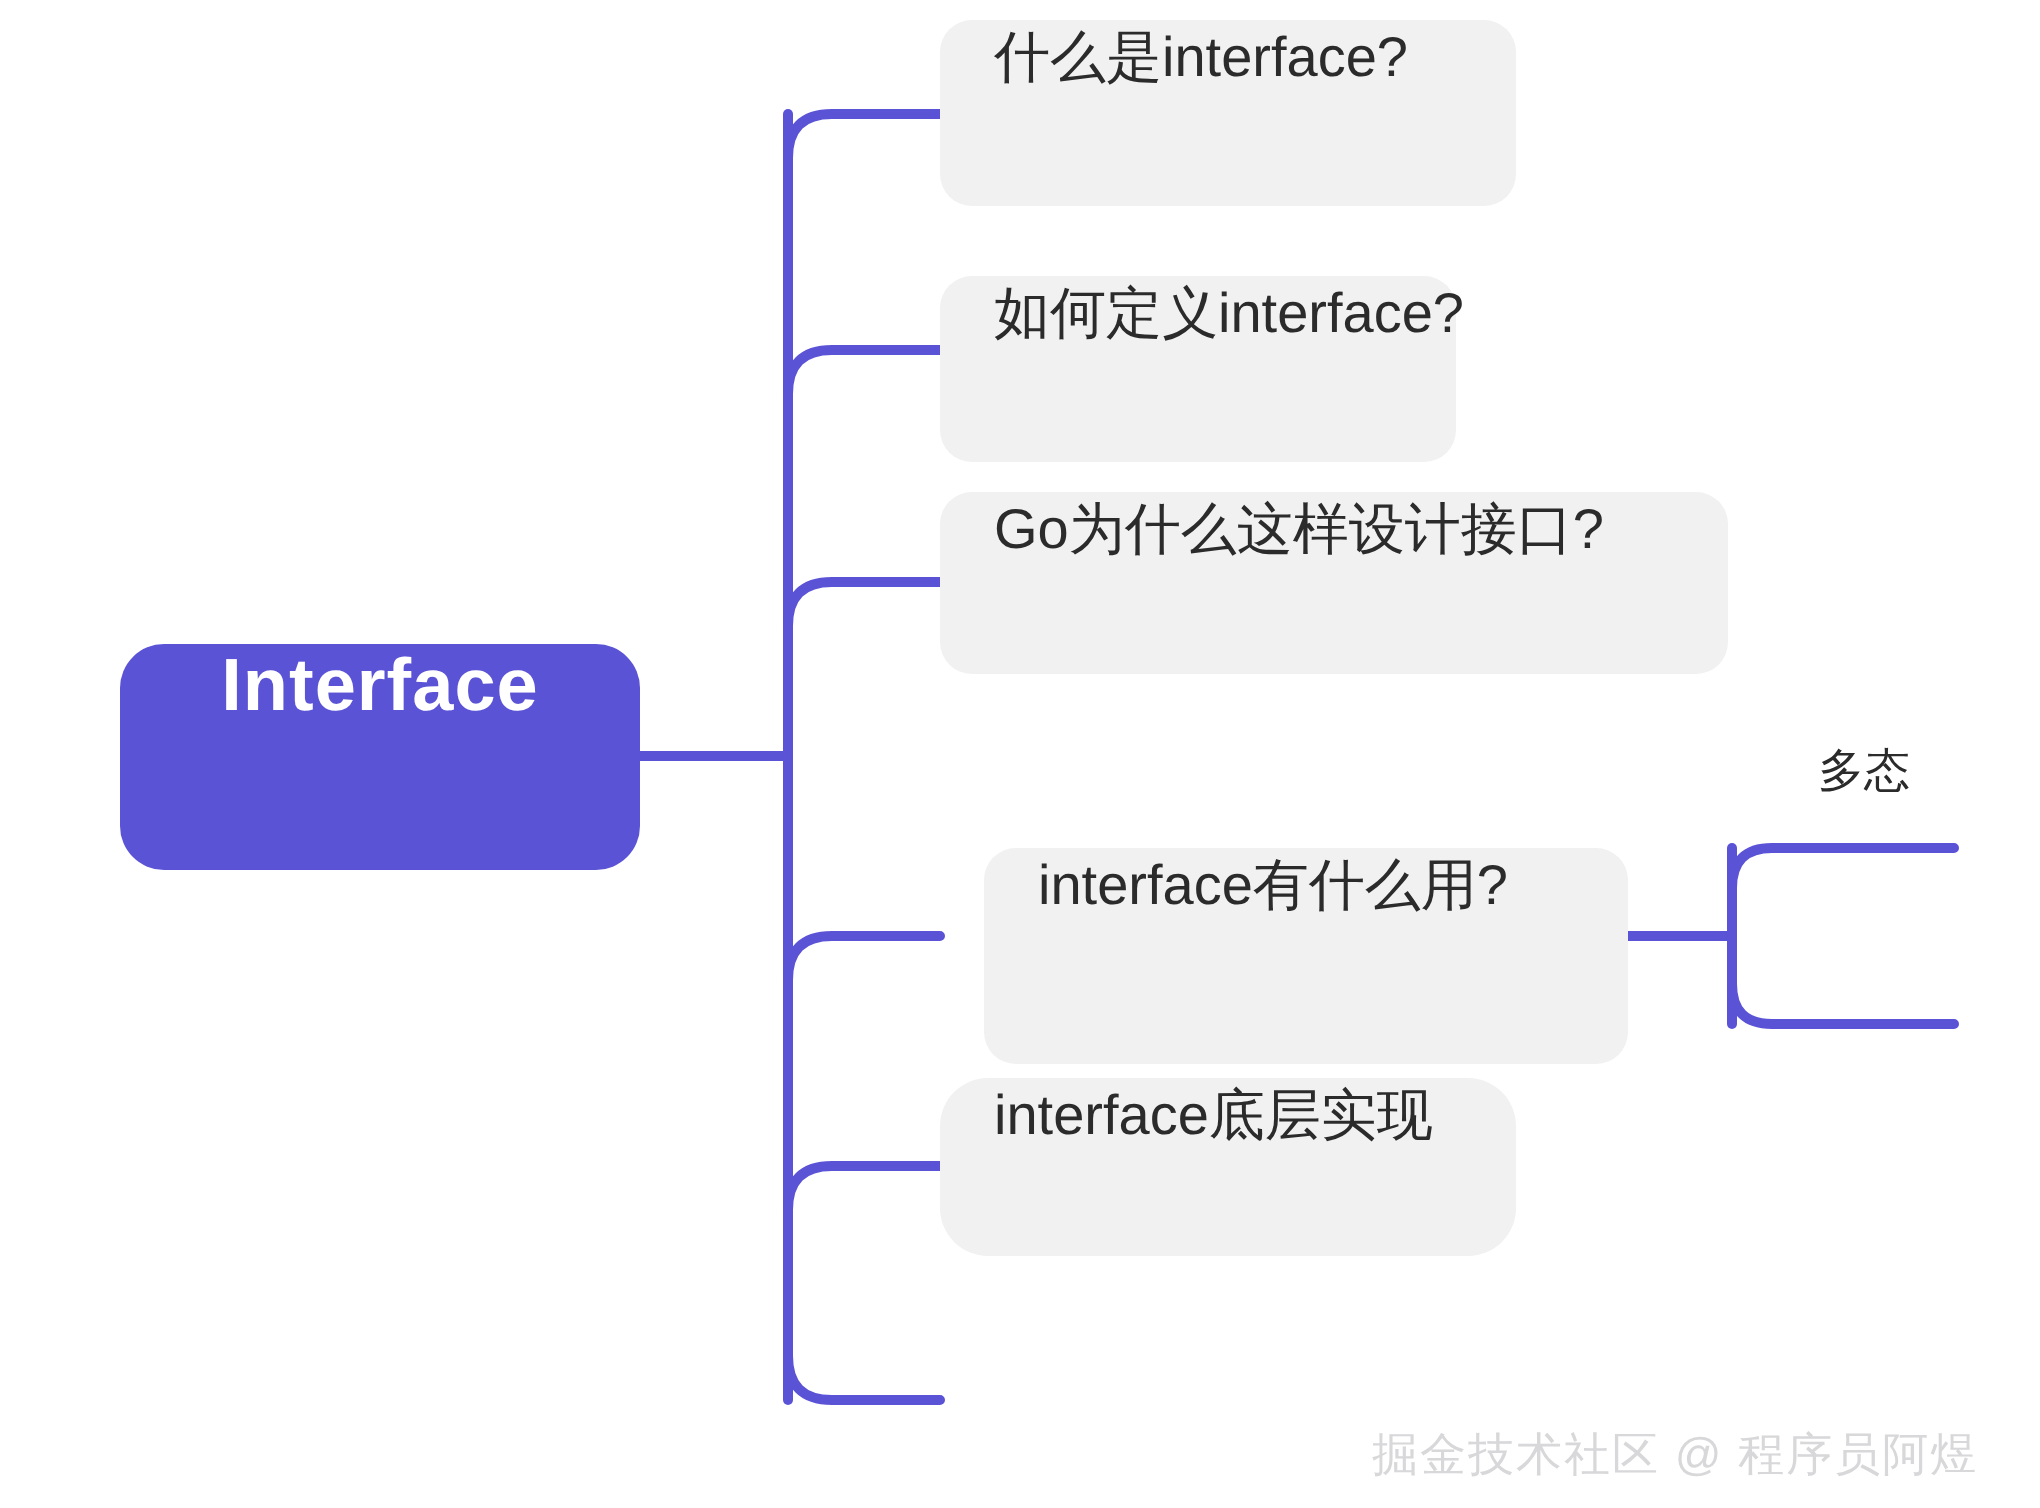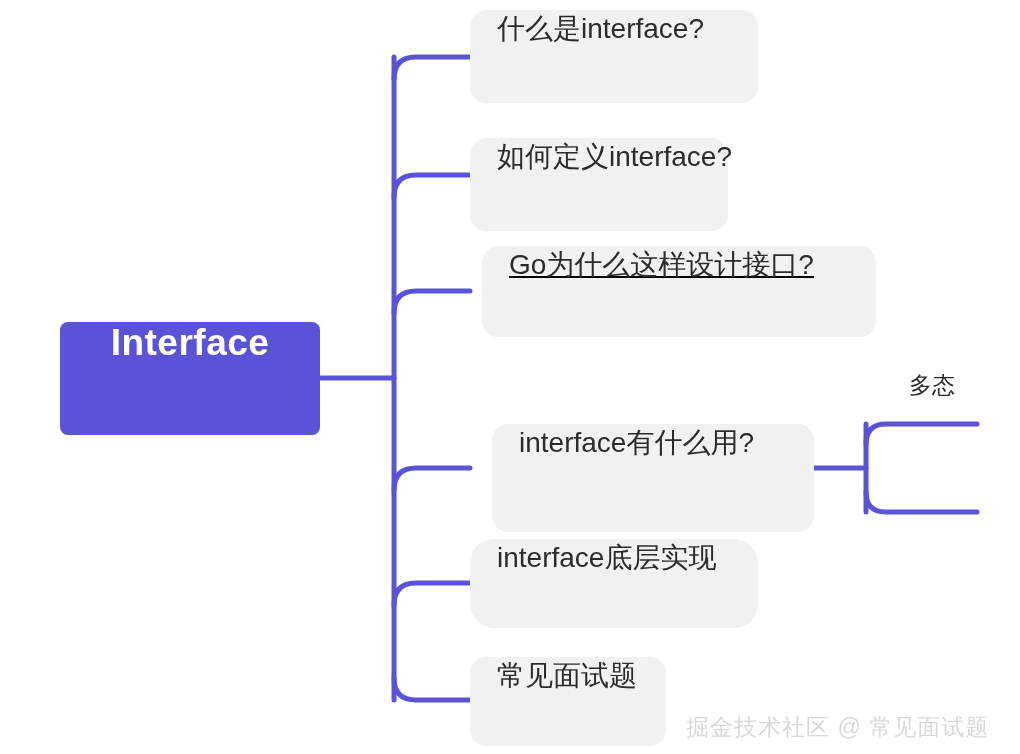--- a/index.html
+++ b/index.html
@@ -27,21 +27,21 @@
   }
   .node {
     position: absolute;
     box-sizing: border-box;
     display: flex;
     align-items: flex-start;
     border-radius: 16px;
   }
   .node-root {
     background: #5b53d6;
-    border-radius: 8px;
+    border-radius: 22px;
     justify-content: center;
   }
   .node-root .node-label {
     color: #ffffff;
     font-size: 37px;
     font-weight: bold;
     letter-spacing: 0.5px;
   }
   .node-branch {
     background: #f1f1f2;
@@ -99,36 +99,33 @@
   </div>
 
   <div class="node node-branch" style="left: 470px; top: 10px; width: 288px; height: 93px;">
     <span class="node-label">什么是interface?</span>
   </div>
 
   <div class="node node-branch" style="left: 470px; top: 128px; width: 258px; height: 93px; margin-top: 10px;">
     <span class="node-label">如何定义interface?</span>
   </div>
 
-  <div class="node node-branch" style="left: 482px; top: 246px; width: 394px; height: 91px; text-decoration: underline;">
+  <div class="node node-branch" style="left: 470px; top: 246px; width: 394px; height: 91px;">
     <span class="node-label">Go为什么这样设计接口?</span>
   </div>
 
   <div class="node node-branch" style="left: 470px; top: 424px; width: 322px; height: 108px; margin-left: 22px;">
     <span class="node-label">interface有什么用?</span>
   </div>
 
   <div class="node node-branch" style="left: 470px; top: 539px; width: 288px; height: 89px; border-radius: 24px;">
     <span class="node-label">interface底层实现</span>
   </div>
 
-  <div class="node node-branch" style="left: 470px; top: 657px; width: 196px; height: 89px;">
-    <span class="node-label">常见面试题</span>
-  </div>
 
   <div class="node node-leaf" style="left: 876px; top: 370px; width: 112px; height: 40px;">
     <span class="node-label">多态</span>
   </div>
 
 
-  <div class="watermark" style="left: 686px; top: 712px;">掘金技术社区 @ 常见面试题</div>
+  <div class="watermark" style="left: 686px; top: 712px;">掘金技术社区 @ 程序员阿煜</div>
 
 </div>
 
 </body></html>

